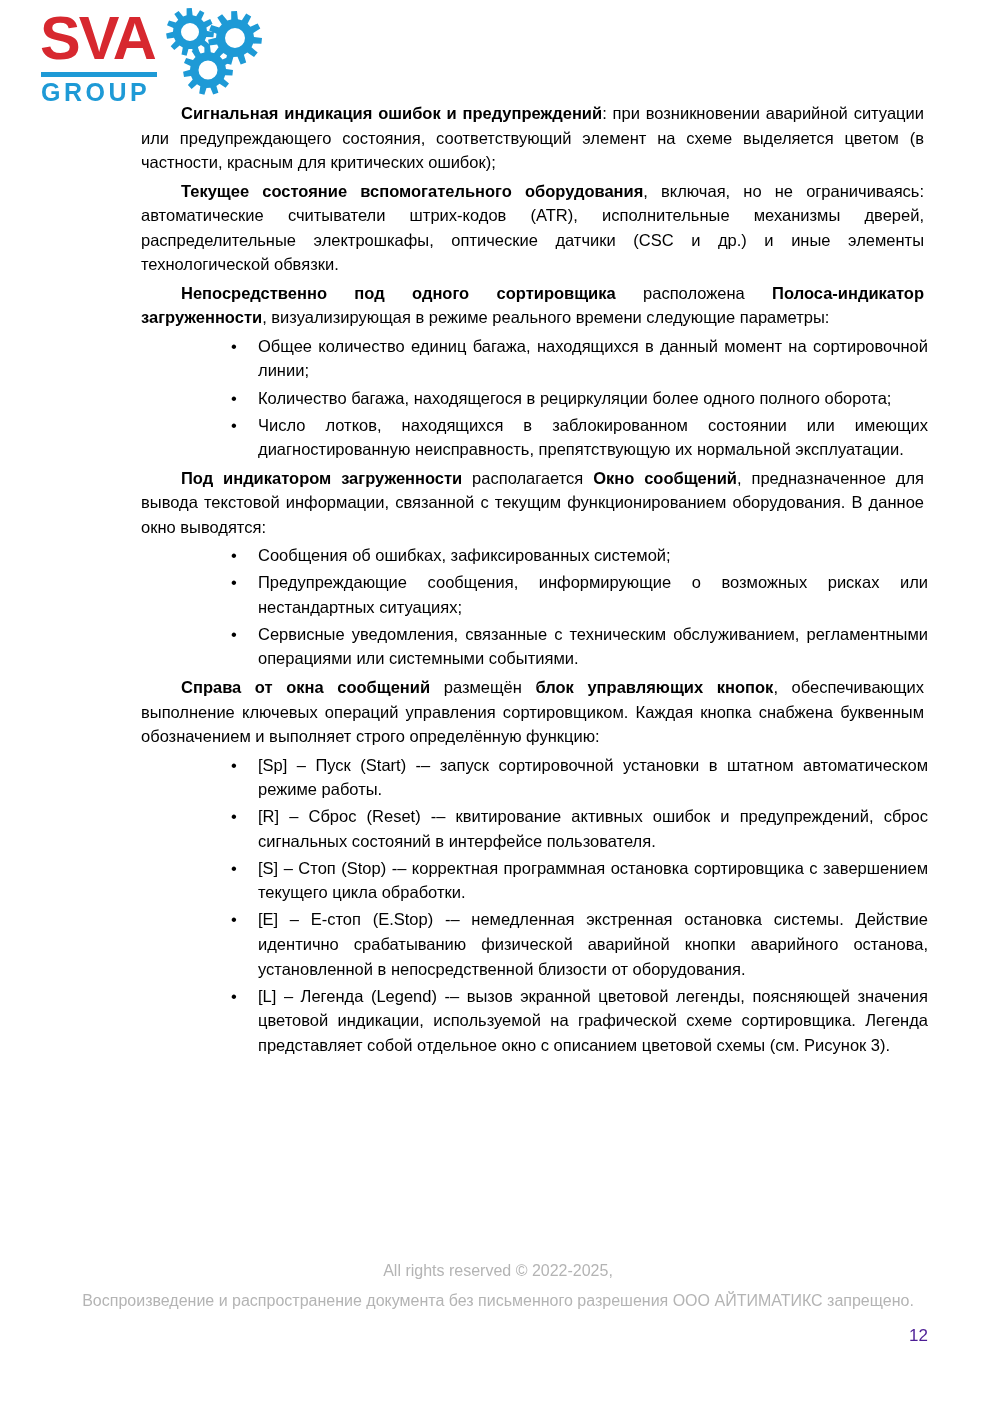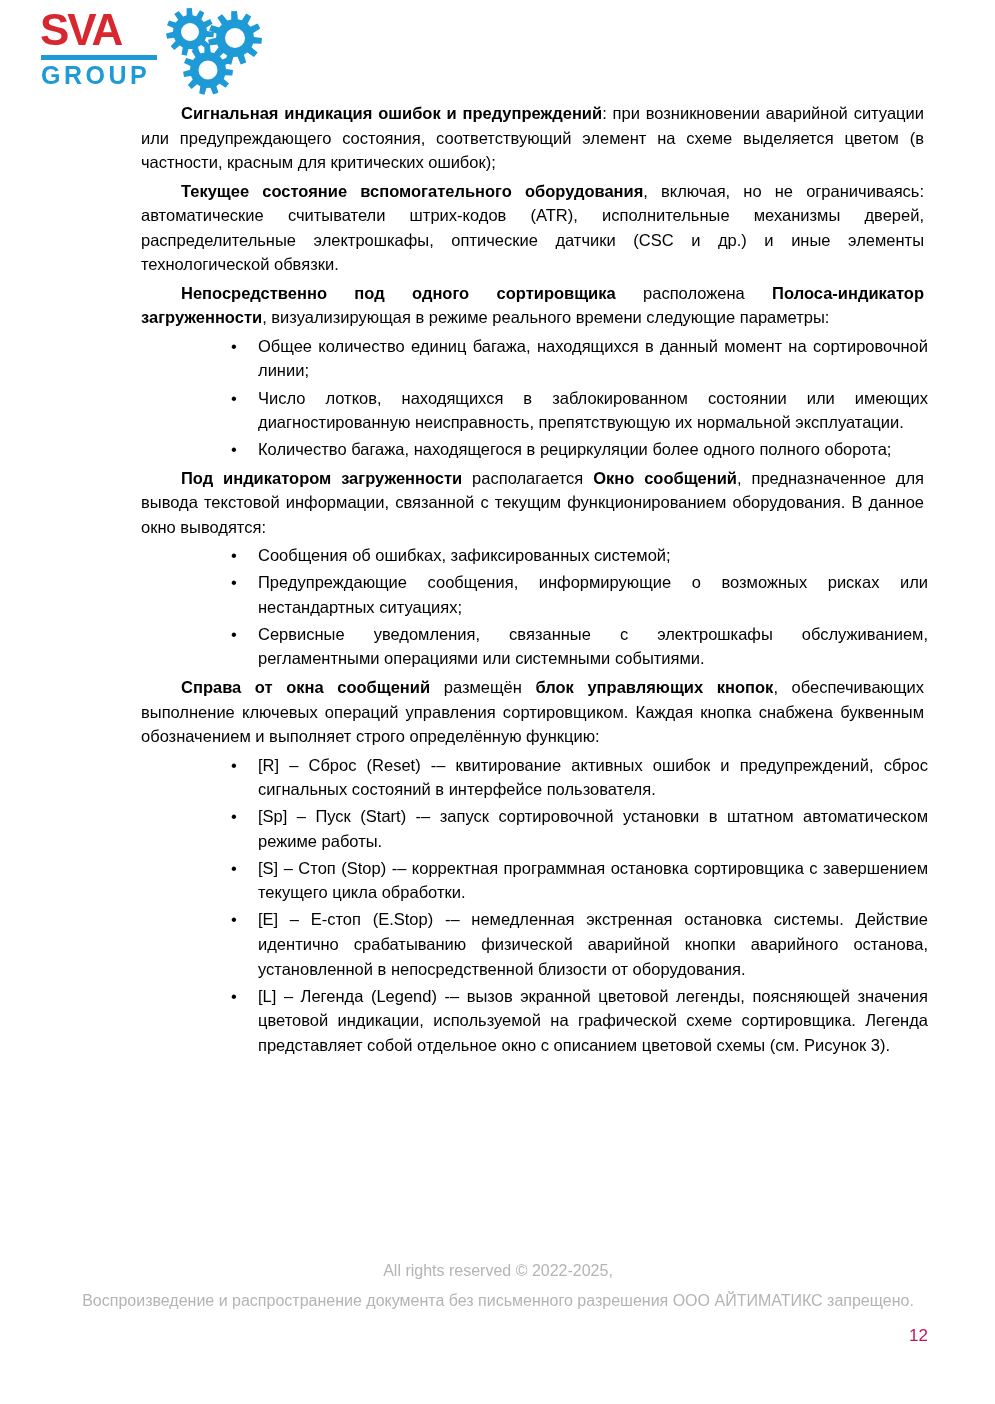--- a/index.html
+++ b/index.html
@@ -4,21 +4,21 @@
 <style>
   html,body{margin:0;padding:0;}
   body{
     width:995px;height:1404px;background:#ffffff;position:relative;
     font-family:"Liberation Sans","DejaVu Sans",sans-serif;color:#000;
     overflow:hidden;
   }
   
   .logo{position:absolute;left:40px;top:8px;}
   .logo-sva{
-    font-size:44px;font-weight:bold;letter-spacing:-2px;line-height:1;
+    font-size:61px;font-weight:bold;letter-spacing:-2px;line-height:1;
     color:#d7282f;display:block;
   }
   .logo-rule{width:116px;height:5px;background:#1e9ad6;margin:3px 0 3px 1px;}
   .logo-group{
     font-size:25px;font-weight:bold;letter-spacing:3.5px;line-height:1;
     color:#1e9ad6;display:block;margin-left:1px;
   }
   .logo-gears{position:absolute;left:122px;top:-2px;width:112px;height:94px;}
   
   .content{
@@ -32,21 +32,21 @@
   .content li::before{
     content:"\2022";position:absolute;left:-27px;top:0;
     font-size:16.5px;color:#000;
   }
   
   .footer{
     position:absolute;left:43px;top:1256px;width:910px;
     color:#b4b4b4;font-size:16px;line-height:30px;text-align:center;
   }
   .page-number{
-    position:absolute;top:1326px;right:67px;font-size:17px;color:#be185d;
+    position:absolute;top:1326px;right:67px;font-size:17px;color:#4c1d95;
   }
 </style>
 </head>
 <body>
 
 <div class="logo">
   <span class="logo-sva">SVA</span>
   <div class="logo-rule"></div>
   <span class="logo-group">GROUP</span>
   <svg class="logo-gears" id="gears" viewBox="0 0 112 94">
@@ -60,37 +60,37 @@
 
   <p><b>Сигнальная индикация ошибок и предупреждений</b><span>: при возникновении аварийной ситуации или предупреждающего состояния, соответствующий элемент на схеме выделяется цветом (в частности, красным для критических ошибок);</span></p>
 
 
   <p><b>Текущее состояние вспомогательного оборудования</b><span>, включая, но не ограничиваясь: автоматические считыватели штрих-кодов (ATR), исполнительные механизмы дверей, распределительные электрошкафы, оптические датчики (CSC и др.) и иные элементы технологической обвязки.</span></p>
 
   <p><b>Непосредственно под одного сортировщика</b><span> расположена </span><b>Полоса-индикатор загруженности</b><span>, визуализирующая в режиме реального времени следующие параметры:</span></p>
 
   <ul>
     <li>Общее количество единиц багажа, находящихся в данный момент на сортировочной линии;</li>
+    <li>Количество багажа, находящегося в рециркуляции более одного полного оборота;</li>
     <li>Число лотков, находящихся в заблокированном состоянии или имеющих диагностированную неисправность, препятствующую их нормальной эксплуатации.</li>
-    <li>Количество багажа, находящегося в рециркуляции более одного полного оборота;</li>
   </ul>
 
   <p><b>Под индикатором загруженности</b><span> располагается </span><b>Окно сообщений</b><span>, предназначенное для вывода текстовой информации, связанной с текущим функционированием оборудования. В данное окно выводятся:</span></p>
 
   <ul>
     <li>Сообщения об ошибках, зафиксированных системой;</li>
     <li>Предупреждающие сообщения, информирующие о возможных рисках или нестандартных ситуациях;</li>
-    <li>Сервисные уведомления, связанные с электрошкафы обслуживанием, регламентными операциями или системными событиями.</li>
+    <li>Сервисные уведомления, связанные с техническим обслуживанием, регламентными операциями или системными событиями.</li>
   </ul>
 
   <p><b>Справа от окна сообщений</b><span> размещён </span><b>блок управляющих кнопок</b><span>, обеспечивающих выполнение ключевых операций управления сортировщиком. Каждая кнопка снабжена буквенным обозначением и выполняет строго определённую функцию:</span></p>
 
   <ul>
+    <li>[Sp] – Пуск (Start) -– запуск сортировочной установки в штатном автоматическом режиме работы.</li>
     <li>[R] – Сброс (Reset) -– квитирование активных ошибок и предупреждений, сброс сигнальных состояний в интерфейсе пользователя.</li>
-    <li>[Sp] – Пуск (Start) -– запуск сортировочной установки в штатном автоматическом режиме работы.</li>
     <li>[S] – Стоп (Stop) -– корректная программная остановка сортировщика с завершением текущего цикла обработки.</li>
     <li>[E] – Е-стоп (E.Stop) -– немедленная экстренная остановка системы. Действие идентично срабатыванию физической аварийной кнопки аварийного останова, установленной в непосредственной близости от оборудования.</li>
     <li>[L] – Легенда (Legend) -– вызов экранной цветовой легенды, поясняющей значения цветовой индикации, используемой на графической схеме сортировщика. Легенда представляет собой отдельное окно с описанием цветовой схемы (см. Рисунок 3).</li>
   </ul>
 
 </div>
 
 <div class="footer">
   <div>All rights reserved © 2022-2025,</div>
   <div>Воспроизведение и распространение документа без письменного разрешения ООО АЙТИМАТИКС запрещено.</div>

